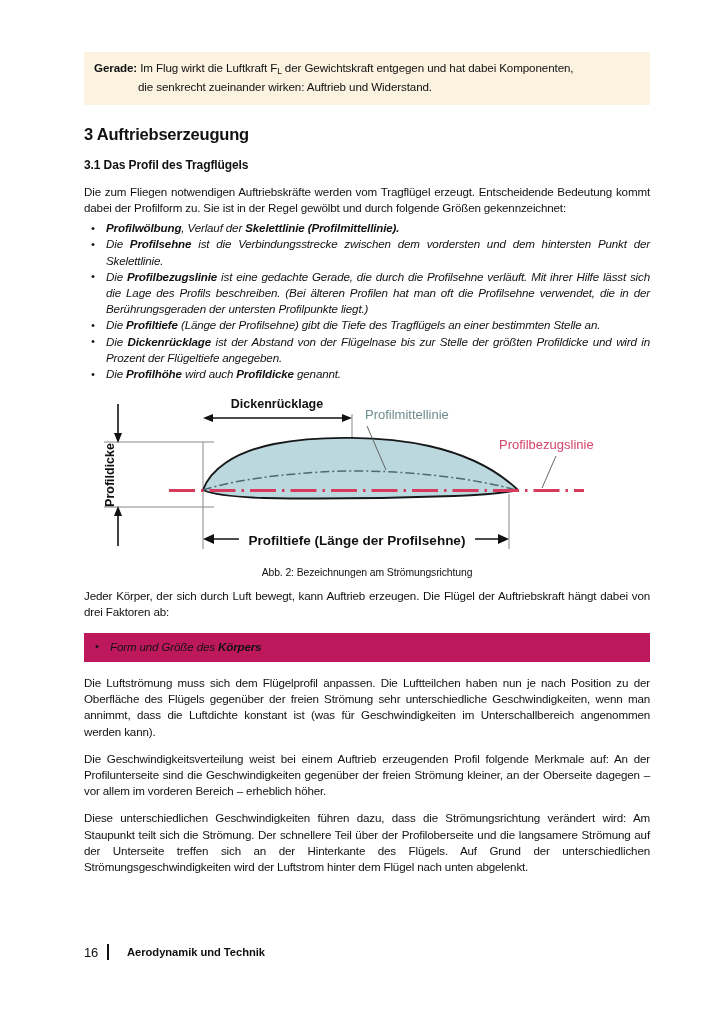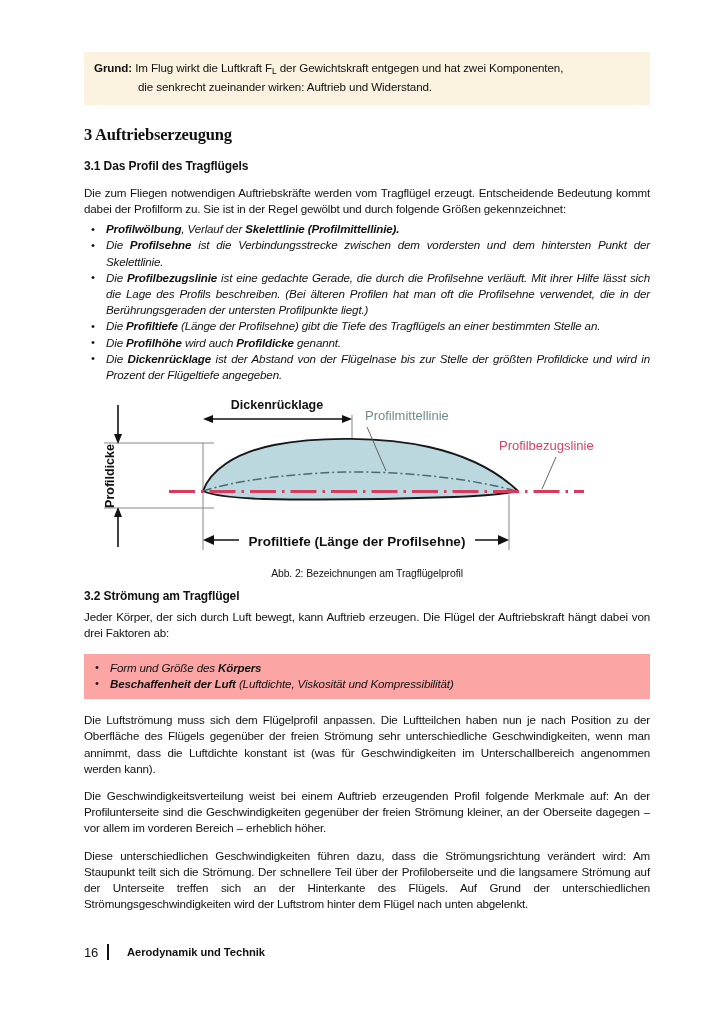--- a/index.html
+++ b/index.html
@@ -52,21 +52,20 @@
     font-size: 8.4px;
     vertical-align: -0.22em;
   }
 
   
   h1.chapter {
     font-size: 16.5px;
     font-weight: bold;
     margin: 0 0 14px 0;
     letter-spacing: -0.2px;
-    font-family: Liberation Serif, serif;
   }
   h2.section {
     font-size: 12px;
     font-weight: bold;
     margin: 0 0 6px 0;
     letter-spacing: -0.1px;
   }
 
   
   p.body {
@@ -97,21 +96,21 @@
     content: "\2022";
     position: absolute;
     left: 7px;
     top: -0.5px;
     font-size: 11px;
   }
   b { font-weight: bold; }
 
   
   .shaded {
-    background: #fca5a5;
+    background: #be185d;
     padding: 6px 0 7px 0;
     margin: 12px 0 13px 0;
     width: 566px;
   }
   .shaded ul.bullets { margin-bottom: 0; }
   .shaded ul.bullets li { padding-left: 26px; }
   .shaded ul.bullets li::before { left: 11px; }
 
   
   .figure {
@@ -152,36 +151,36 @@
     margin-left: 9px;
   }
 </style>
 </head>
 <body>
 
 <div class="page">
   <div class="content">
 
     <div class="merke-box">
-      <div class="merke-line"><span class="merke-lbl">Grund:</span><span> Im Flug wirkt die Luftkraft F</span><span class="sub">L</span><span> der Gewichtskraft entgegen und hat zwei Komponenten,</span></div>
+      <div class="merke-line"><span class="merke-lbl">Gerade:</span><span> Im Flug wirkt die Luftkraft F</span><span class="sub">L</span><span> der Gewichtskraft entgegen und hat dabei Komponenten,</span></div>
       <div class="merke-line merke-line2">die senkrecht zueinander wirken: Auftrieb und Widerstand.</div>
     </div>
 
     <h1 class="chapter">3 Auftriebserzeugung</h1>
 
     <h2 class="section">3.1 Das Profil des Tragflügels</h2>
     <p class="body tight">Die zum Fliegen notwendigen Auftriebskräfte werden vom Tragflügel erzeugt. Entscheidende Bedeutung kommt dabei der Profilform zu. Sie ist in der Regel gewölbt und durch folgende Größen gekennzeichnet:</p>
 
     <ul class="bullets" id="list-31">
         <li><b>Profilwölbung</b><span>, Verlauf der </span><b>Skelettlinie (Profilmittellinie).</b></li>
         <li><span>Die </span><b>Profilsehne</b><span> ist die Verbindungsstrecke zwischen dem vordersten und dem hintersten Punkt der Skelettlinie.</span></li>
         <li><span>Die </span><b>Profilbezugslinie</b><span> ist eine gedachte Gerade, die durch die Profilsehne verläuft. Mit ihrer Hilfe lässt sich die Lage des Profils beschreiben. (Bei älteren Profilen hat man oft die Profilsehne verwendet, die in der Berührungsgeraden der untersten Profilpunkte liegt.)</span></li>
         <li><span>Die </span><b>Profiltiefe</b><span> (Länge der Profilsehne) gibt die Tiefe des Tragflügels an einer bestimmten Stelle an.</span></li>
+        <li><span>Die </span><b>Dickenrücklage</b><span> ist der Abstand von der Flügelnase bis zur Stelle der größten Profildicke und wird in Prozent der Flügeltiefe angegeben.</span></li>
         <li><span>Die </span><b>Profilhöhe</b><span> wird auch </span><b>Profildicke</b><span> genannt.</span></li>
-        <li><span>Die </span><b>Dickenrücklage</b><span> ist der Abstand von der Flügelnase bis zur Stelle der größten Profildicke und wird in Prozent der Flügeltiefe angegeben.</span></li>
       </ul>
 
     <div class="figure">
       <svg width="566" height="168" viewBox="0 0 566 168">
 
         <line x1="119" y1="48" x2="119" y2="155" stroke="#7a7a7a" stroke-width="0.9"></line>
         <line x1="268" y1="20" x2="268" y2="62" stroke="#7a7a7a" stroke-width="0.9"></line>
         <line x1="425" y1="100" x2="425" y2="155" stroke="#7a7a7a" stroke-width="0.9"></line>
 
         <line x1="20" y1="48" x2="130" y2="48" stroke="#7a7a7a" stroke-width="0.9"></line>
@@ -216,30 +215,28 @@
         <text x="415" y="55" font-family="Liberation Sans, sans-serif" font-size="13" fill="#d4436a" text-anchor="start">Profilbezugslinie</text>
 
         <g>
           <line x1="126" y1="145" x2="419" y2="145" stroke="#111" stroke-width="1.5"></line>
           <polygon points="119,145 130,140 130,150" fill="#111"></polygon>
           <polygon points="425,145 414,140 414,150" fill="#111"></polygon>
         </g>
         <rect x="155" y="134" width="236" height="22" fill="#fff"></rect>
         <text x="273" y="151" font-family="Liberation Sans, sans-serif" font-size="13.5" font-weight="bold" fill="#111" text-anchor="middle">Profiltiefe (Länge der Profilsehne)</text>
       </svg>
-      <div class="fig-caption">Abb. 2: Bezeichnungen am Tragflügelprofil</div>
+      <div class="fig-caption">Abb. 2: Bezeichnungen am Strömungsrichtung</div>
     </div>
 
-    <h2 class="section">3.2 Strömung am Tragflügel</h2>
     <p class="body">Jeder Körper, der sich durch Luft bewegt, kann Auftrieb erzeugen. Die Flügel der Auftriebskraft hängt dabei von drei Faktoren ab:</p>
 
     <div class="shaded">
       <ul class="bullets" id="list-32">
           <li><span>Form und Größe des </span><b>Körpers</b></li>
-          <li><b>Beschaffenheit der Luft</b><span> (Luftdichte, Viskosität und Kompressibilität)</span></li>
         </ul>
     </div>
 
     <p class="body">Die Luftströmung muss sich dem Flügelprofil anpassen. Die Luftteilchen haben nun je nach Position zu der Oberfläche des Flügels gegenüber der freien Strömung sehr unterschiedliche Geschwindigkeiten, wenn man annimmt, dass die Luftdichte konstant ist (was für Geschwindigkeiten im Unterschallbereich angenommen werden kann).</p>
     <p class="body">Die Geschwindigkeitsverteilung weist bei einem Auftrieb erzeugenden Profil folgende Merkmale auf: An der Profilunterseite sind die Geschwindigkeiten gegenüber der freien Strömung kleiner, an der Oberseite dagegen – vor allem im vorderen Bereich – erheblich höher.</p>
     <p class="body">Diese unterschiedlichen Geschwindigkeiten führen dazu, dass die Strömungsrichtung verändert wird: Am Staupunkt teilt sich die Strömung. Der schnellere Teil über der Profiloberseite und die langsamere Strömung auf der Unterseite treffen sich an der Hinterkante des Flügels. Auf Grund der unterschiedlichen Strömungsgeschwindigkeiten wird der Luftstrom hinter dem Flügel nach unten abgelenkt.</p>
 
   </div>
 
   <div class="footer">

